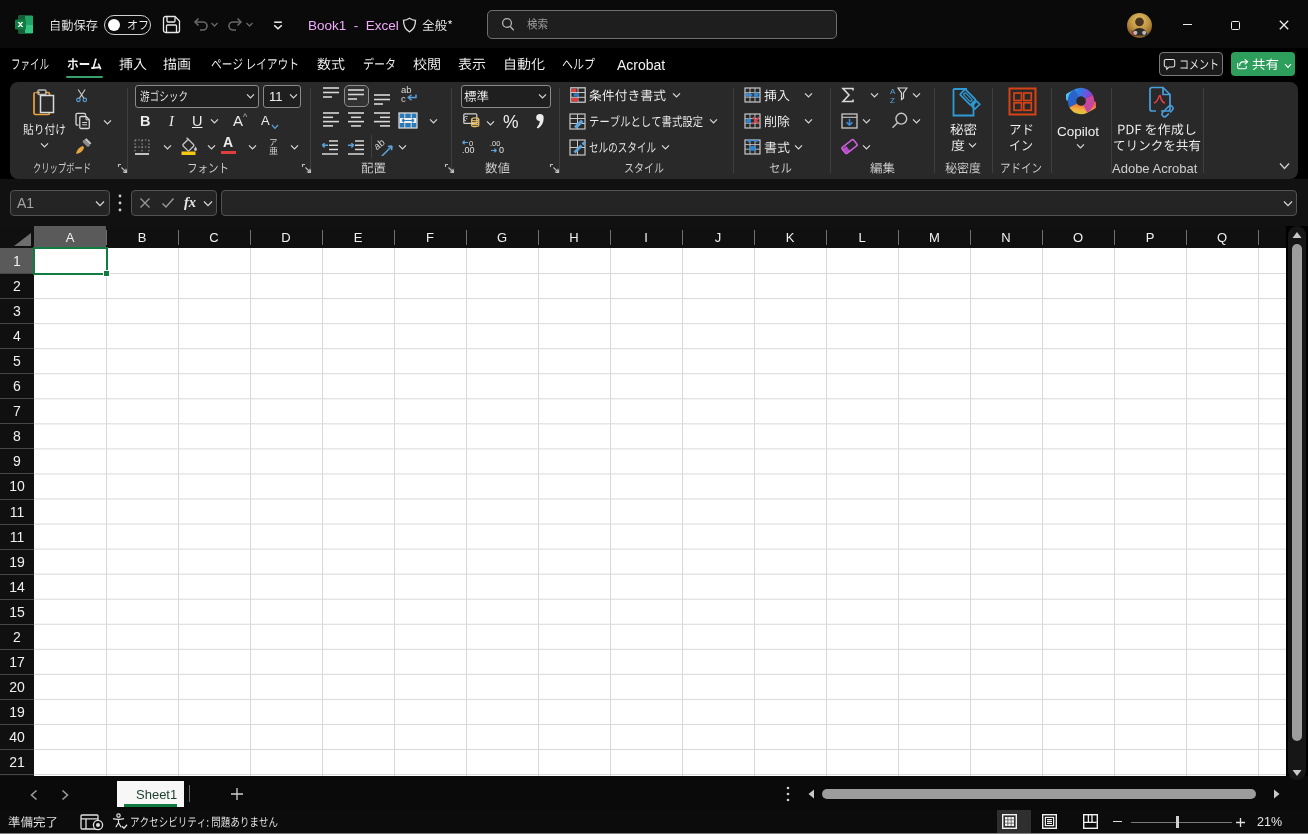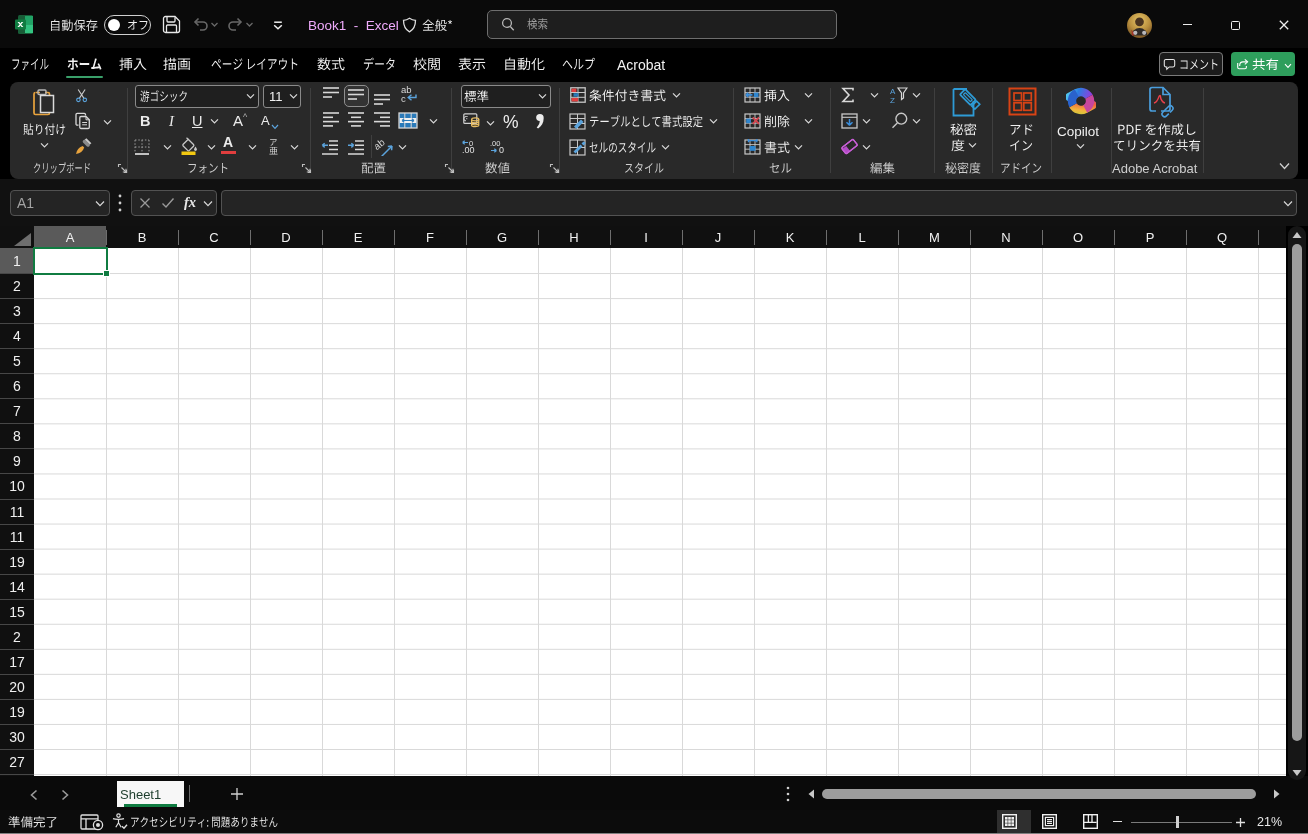--- a/index.html
+++ b/index.html
@@ -700,39 +700,39 @@
 <div class="lat" style="left:0;top:604px;width:34px;text-align:center;font-size:14px;color:#f0f0f0">15</div>
 <div class="abs" style="left:0;top:624px;width:34px;height:1px;background:#474747"></div>
 <div class="lat" style="left:0;top:629px;width:34px;text-align:center;font-size:14px;color:#f0f0f0">2</div>
 <div class="abs" style="left:0;top:649px;width:34px;height:1px;background:#474747"></div>
 <div class="lat" style="left:0;top:654px;width:34px;text-align:center;font-size:14px;color:#f0f0f0">17</div>
 <div class="abs" style="left:0;top:674px;width:34px;height:1px;background:#474747"></div>
 <div class="lat" style="left:0;top:679px;width:34px;text-align:center;font-size:14px;color:#f0f0f0">20</div>
 <div class="abs" style="left:0;top:699px;width:34px;height:1px;background:#474747"></div>
 <div class="lat" style="left:0;top:704px;width:34px;text-align:center;font-size:14px;color:#f0f0f0">19</div>
 <div class="abs" style="left:0;top:724px;width:34px;height:1px;background:#474747"></div>
-<div class="lat" style="left:0;top:729px;width:34px;text-align:center;font-size:14px;color:#f0f0f0">30</div>
+<div class="lat" style="left:0;top:729px;width:34px;text-align:center;font-size:14px;color:#f0f0f0">40</div>
 <div class="abs" style="left:0;top:749px;width:34px;height:1px;background:#474747"></div>
-<div class="lat" style="left:0;top:754px;width:34px;text-align:center;font-size:14px;color:#f0f0f0">27</div>
+<div class="lat" style="left:0;top:754px;width:34px;text-align:center;font-size:14px;color:#f0f0f0">21</div>
 <div class="abs" style="left:0;top:774px;width:34px;height:1px;background:#474747"></div>
 <svg class="abs" style="left:14px;top:233px" width="17" height="13" viewBox="0 0 17 13">
     <path d="M17 0 V13 H0 Z" fill="#6e6e6e"></path>
   </svg>
 <div class="abs" style="left:32.5px;top:246.5px;width:75px;height:28px;border:2px solid #107c41"></div>
 <div class="abs" style="left:103px;top:270px;width:7px;height:7px;background:#fff"></div>
 <div class="abs" style="left:104px;top:271px;width:5px;height:5px;background:#107c41"></div>
 <div class="abs" style="left:0;top:776px;width:1308px;height:34px;background:#0a0a0a"></div>
 <svg class="abs" style="left:29px;top:789px" width="10" height="12" viewBox="0 0 10 12" fill="none" stroke="#9a9a9a" stroke-width="1.6">
     <path d="M7.5 1.5 L2.5 6 L7.5 10.5"></path>
   </svg>
 <svg class="abs" style="left:60px;top:789px" width="10" height="12" viewBox="0 0 10 12" fill="none" stroke="#9a9a9a" stroke-width="1.6">
     <path d="M2.5 1.5 L7.5 6 L2.5 10.5"></path>
   </svg>
 <div class="abs" style="left:117px;top:781px;width:67px;height:25.5px;background:#f7f7f7"></div>
-<div class="lat" style="left:120px;top:787px;font-size:13px;color:#1d3d2c">Sheet1</div>
+<div class="lat" style="left:136px;top:787px;font-size:13px;color:#1d3d2c">Sheet1</div>
 <div class="abs" style="left:124px;top:803.5px;width:53px;height:3px;background:#0f7b41"></div>
 <div class="abs" style="left:189px;top:785px;width:1px;height:17px;background:#6a6a6a"></div>
 <svg class="abs" style="left:230px;top:787px" width="14" height="14" viewBox="0 0 14 14" stroke="#d0d0d0" stroke-width="1.3">
     <path d="M7 1 V13 M1 7 H13"></path>
   </svg>
 <svg class="abs" style="left:786px;top:786px" width="4" height="16" viewBox="0 0 4 16" fill="#cfcfcf">
     <circle cx="2" cy="2" r="1.3"></circle>
     <circle cx="2" cy="8" r="1.3"></circle>
     <circle cx="2" cy="14" r="1.3"></circle>
   </svg>

